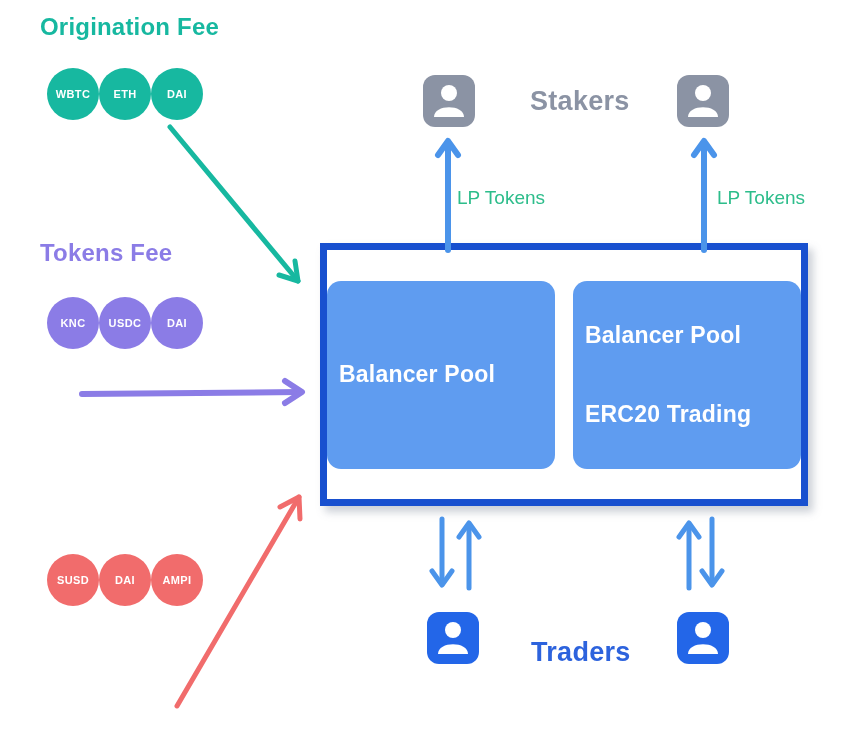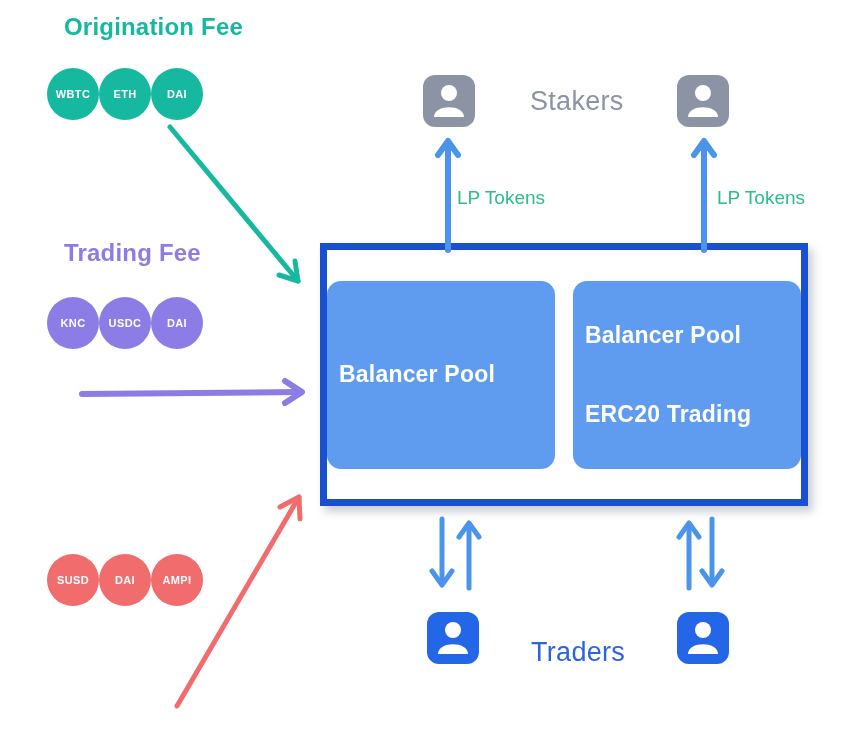--- a/index.html
+++ b/index.html
@@ -12,21 +12,20 @@
     overflow: hidden;
   }
 
   
   .fee-title {
     position: absolute;
     left: 40px;
     font-size: 24px;
     font-weight: 700;
     letter-spacing: 0.2px;
-    margin-left: 24px;
   }
   .fee-title.origination { top: 13px;  color: var(--teal); }
   .fee-title.trading     { top: 239px; color: var(--purple); }
   .fee-title.interest    { top: 497px; color: var(--coral); }
 
   
   .token-row { position: absolute; left: 47px; display: flex; }
   .token-row.origination { top: 68px; }
   .token-row.trading     { top: 297px; }
   .token-row.interest    { top: 554px; }
@@ -45,21 +44,21 @@
   .person svg { display: block; width: 100%; height: 100%; }
   .person.gray rect { fill: var(--gray_icon); }
   .person.blue rect { fill: var(--trader_blue); }
   .person.staker-left  { left: 423px; top: 75px; }
   .person.staker-right { left: 677px; top: 75px; }
   .person.trader-left  { left: 427px; top: 612px; }
   .person.trader-right { left: 677px; top: 612px; }
 
   .group-label {
     position: absolute;
-    font-size: 27px; font-weight: 400; letter-spacing: 0.3px;
+    font-size: 27px; font-weight: 700; letter-spacing: 0.3px;
   }
   .group-label.stakers { left: 530px; top: 86px; color: var(--gray_icon); }
   .group-label.traders { left: 531px; top: 622px; color: var(--trader_text); margin-top: 15px; }
 
   .lp-label {
     position: absolute;
     font-size: 19px; font-weight: 500;
     color: var(--lp_green);
   }
   .lp-label.left  { left: 457px; top: 187px; }
@@ -115,21 +114,21 @@
 
 <div class="canvas">
 
   <div class="fee-title origination">Origination Fee</div>
   <div class="token-row origination">
     <div class="token">WBTC</div>
     <div class="token">ETH</div>
     <div class="token">DAI</div>
   </div>
 
-  <div class="fee-title trading">Trading Fee</div>
+  <div class="fee-title trading">Tokens Fee</div>
   <div class="token-row trading">
     <div class="token">KNC</div>
     <div class="token">USDC</div>
     <div class="token">DAI</div>
   </div>
 
   <div class="token-row interest">
     <div class="token">SUSD</div>
     <div class="token">DAI</div>
     <div class="token">AMPI</div>

